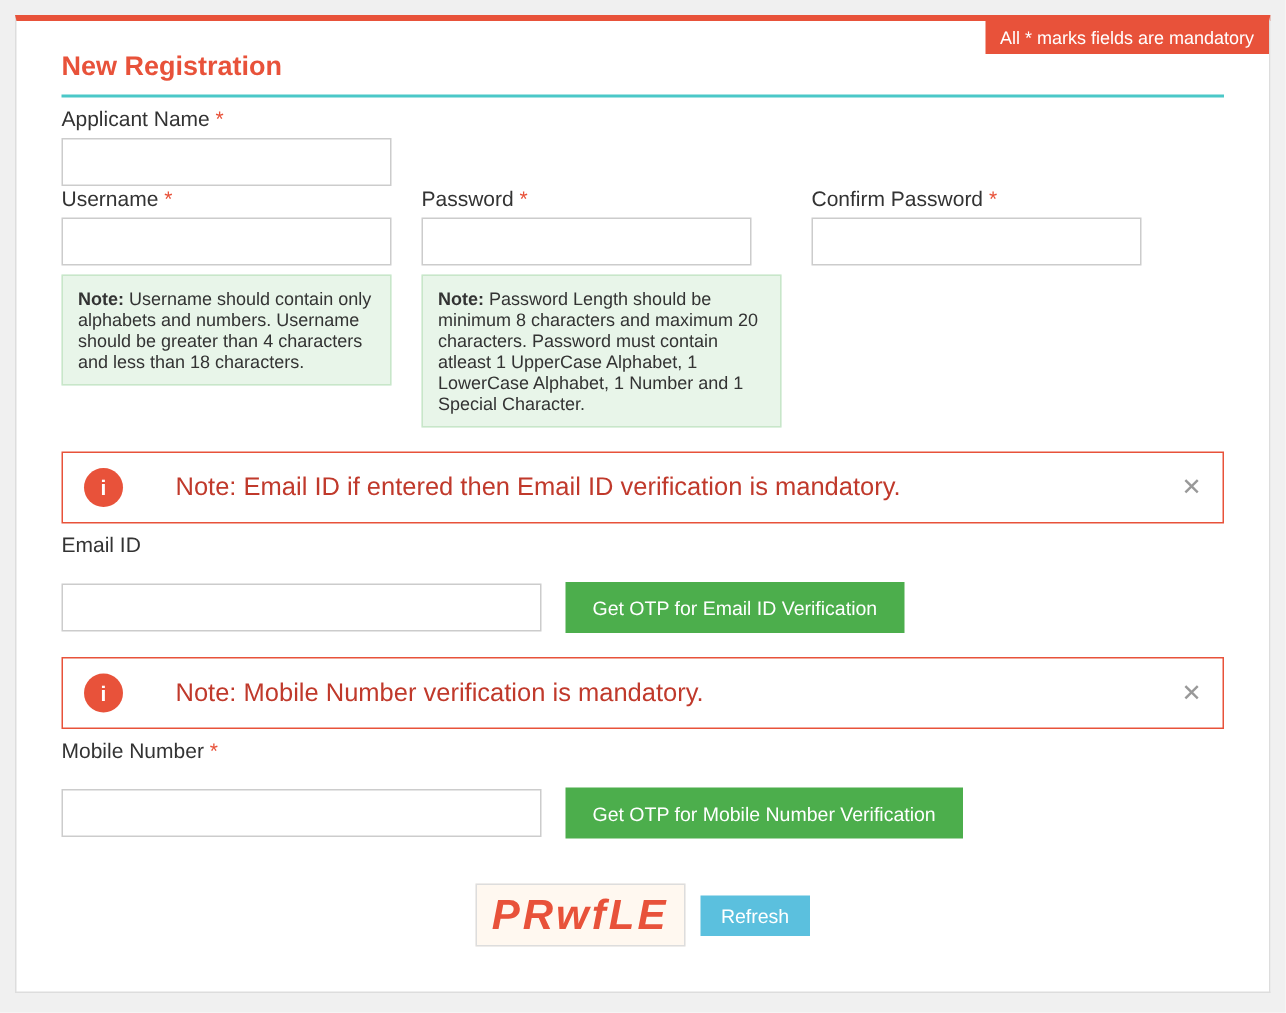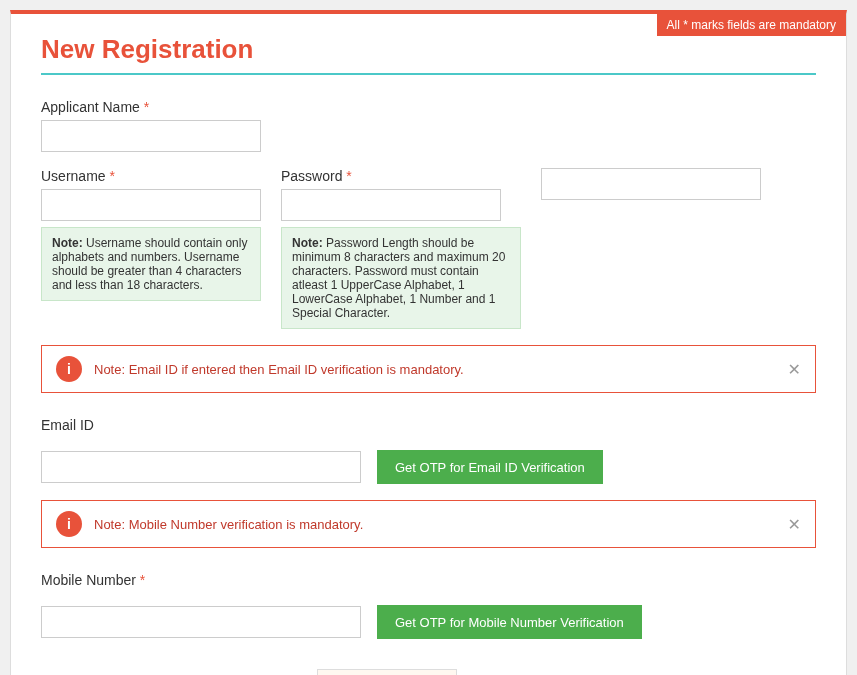--- a/index.html
+++ b/index.html
@@ -20,43 +20,42 @@
     }
     .form-card {
       background: #fff;
       border: 1px solid #ddd;
       border-top: 4px solid #e8523a;
       padding: 20px 30px 30px 30px;
       position: relative;
     }
     .form-title {
       color: #e8523a;
-      font-size: 26px;
+      font-size: 18px;
       font-weight: bold;
       margin-bottom: 4px;
       padding-bottom: 8px;
       border-bottom: 2px solid #4bc8c8;
     }
     .mandatory-note {
       position: absolute;
       top: 0;
       right: 0;
       background: #e8523a;
       color: #fff;
       font-size: 12px;
       padding: 4px 10px;
       margin-left: 40px;
     }
     .form-section {
-      margin-top: 24px;
+      margin-top: 6px;
     }
     .field-row {
       display: flex;
       gap: 20px;
-      margin-top: 16px;
       align-items: flex-start;
     }
     .field-group {
       display: flex;
       flex-direction: column;
     }
     .field-label {
       font-size: 14px;
       color: #333;
       margin-bottom: 5px;
@@ -103,23 +102,24 @@
       border-radius: 50%;
       display: flex;
       align-items: center;
       justify-content: center;
       font-weight: bold;
       font-size: 14px;
       margin-right: 12px;
       flex-shrink: 0;
     }
     .alert-text {
-      font-size: 13px;
+      font-size: 17px;
       color: #c0392b;
       flex: 1;
+      margin-left: 23px;
     }
     .alert-close {
       position: absolute;
       right: 10px;
       top: 50%;
       transform: translateY(-50%);
       color: #999;
       font-size: 16px;
       cursor: pointer;
       background: none;
@@ -216,20 +216,23 @@
           <span>Password</span><span class="required"> *</span>
         </label>
         <input type="password" class="text-input input-medium" style="">
         <div class="note-box" style="max-width:240px;">
           <span class="note-bold">Note:</span>
           <span>Password Length should be minimum 8 characters and maximum 20 characters. Password must contain atleast 1 UpperCase Alphabet, 1 LowerCase Alphabet, 1 Number and 1 Special Character.</span>
         </div>
       </div>
 
       <div class="field-group">
+        <label class="field-label">
+          <span>Confirm Password</span><span class="required"> *</span>
+        </label>
         <input type="password" class="text-input input-confirm" style="">
       </div>
     </div>
 
     <div class="alert-box">
       <div class="alert-icon">i</div>
       <span class="alert-text">Note: Email ID if entered then Email ID verification is mandatory.</span>
       <button class="alert-close">✕</button>
     </div>
 

